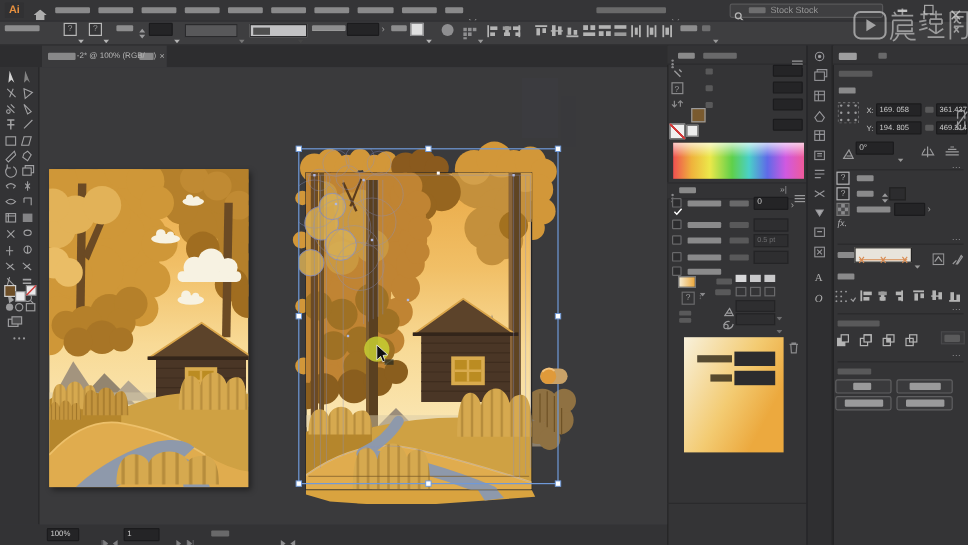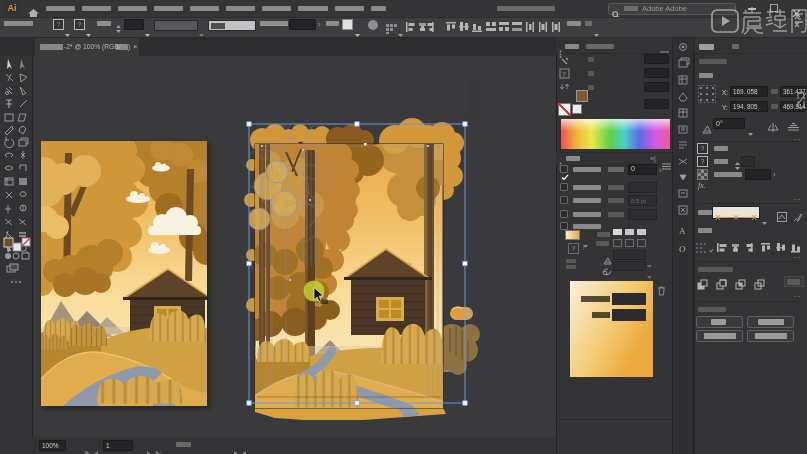--- a/index.html
+++ b/index.html
@@ -34,21 +34,21 @@
 <div class="td" style="left:497px;top:6px;width:58px"></div>
 <div class="arr" style="left:560px;top:7px"><svg width="6" height="4">
       <path d="M0 0 L3 3.5 L6 0" fill="none" stroke="#9a9a9a" stroke-width="1.1"></path>
     </svg></div>
 <div class="abs" style="left:608px;top:3px;width:128px;height:12px;background:#3f3f41;border:1px solid #58585a;border-radius:2px"></div>
 <div class="abs" style="left:612px;top:5px"><svg width="8" height="8">
       <circle cx="3.2" cy="3.2" r="2.4" fill="none" stroke="#b5b5b5" stroke-width="1.1"></circle>
       <path d="M5 5 L7.5 7.5" stroke="#b5b5b5" stroke-width="1.2"></path>
     </svg></div>
 <div class="td" style="left:624px;top:6px;width:14px"></div>
-<div class="abs" style="left:642px;top:5px;color:#989898;font-size:7.5px;line-height:8px">Adobe Adobe</div>
+<div class="abs" style="left:642px;top:5px;color:#989898;font-size:7.5px;line-height:8px">Stock Stock</div>
 <div class="abs" style="left:748px;top:8px;width:8px;height:1.5px;background:#c0c0c0"></div>
 <div class="abs" style="left:770px;top:4px;width:8px;height:8px;border:1.2px solid #a6a6a6"></div>
 <div class="abs" style="left:792px;top:4px"><svg width="9" height="9">
       <path d="M1 1 L8 8 M8 1 L1 8" stroke="#b5b5b5" stroke-width="1.3"></path>
     </svg></div>
 
 <div class="abs" style="left:0;top:17px;width:807px;height:21px;background:#3e3e40;border-top:1px solid #2e2e30;border-bottom:1px solid #2a2a2c"></div>
 <div class="t2" style="left:4px;top:21px;width:29px"></div>
 <div class="abs" style="left:53px;top:19px;width:11px;height:11px;background:#333335;border:1px solid #b8b8b8;color:#9a9a9a;font-size:7px;text-align:center;line-height:9px">?</div>
 <div class="arr" style="left:65px;top:23px"><svg width="5" height="3">

